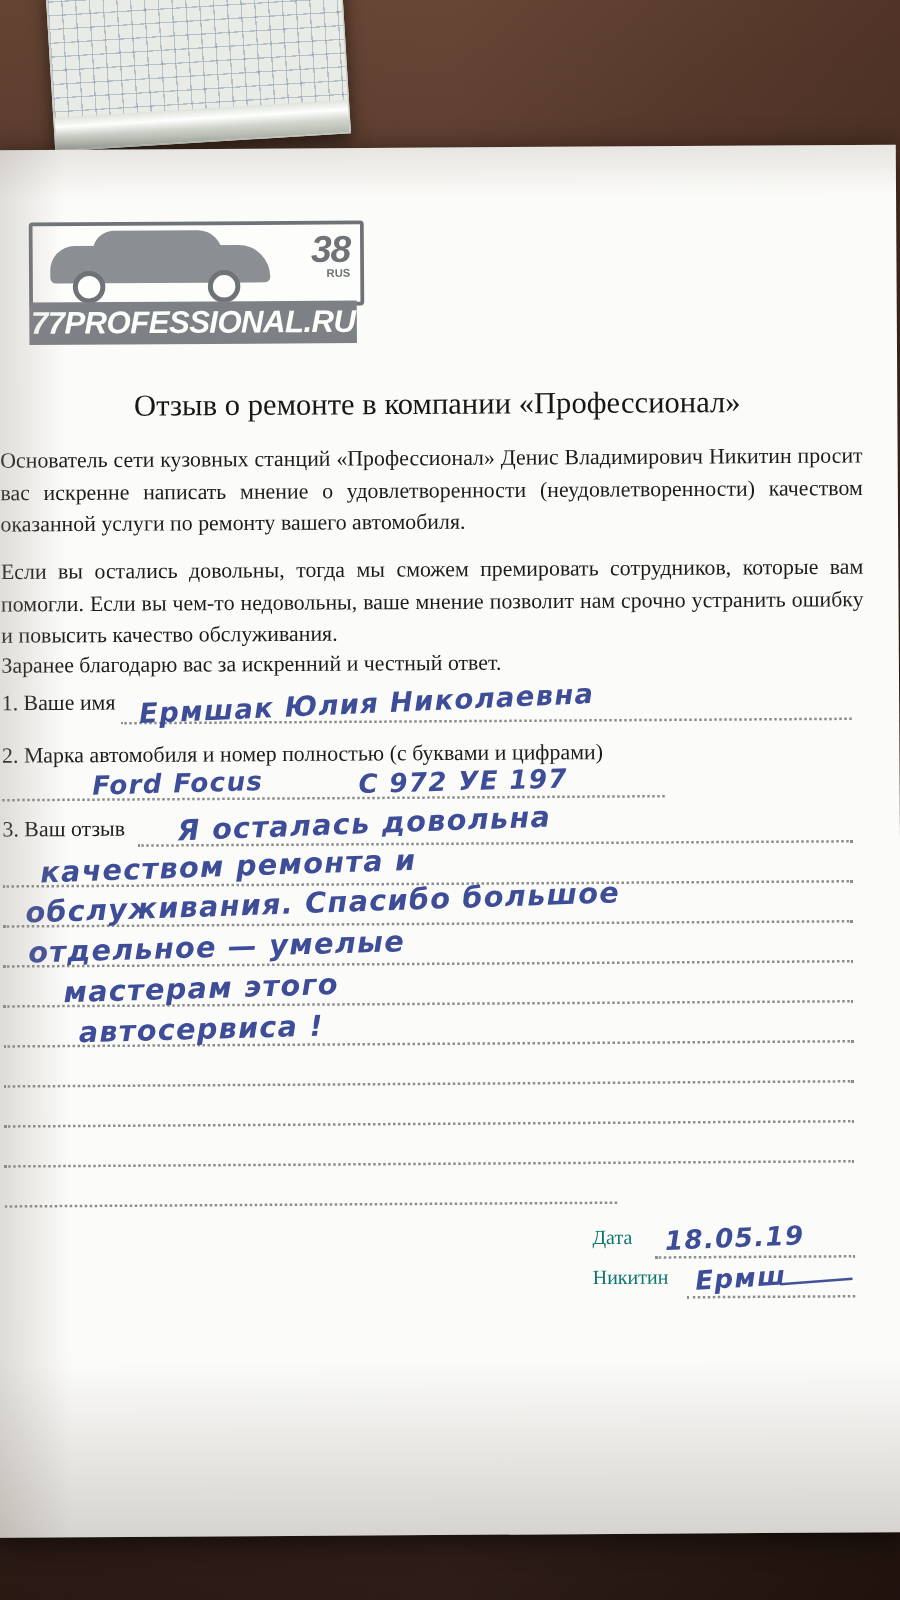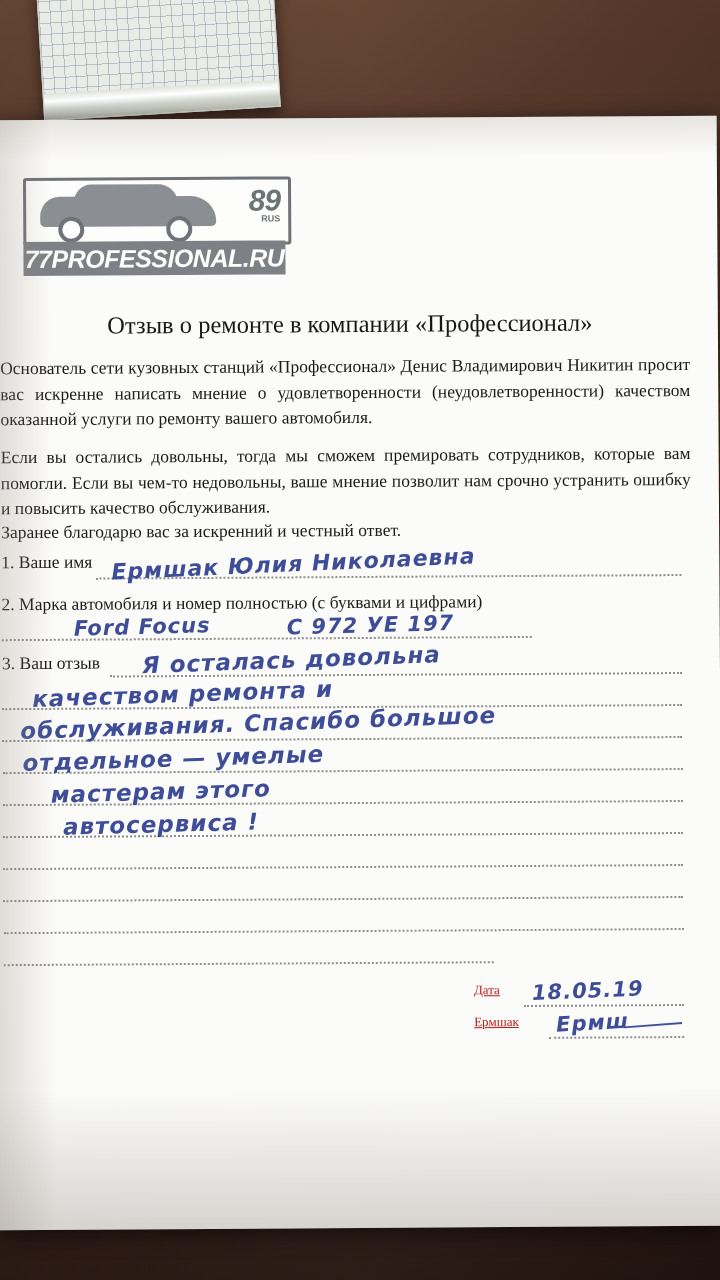--- a/index.html
+++ b/index.html
@@ -219,23 +219,22 @@
     font-style: italic;
     font-weight: 600;
     letter-spacing: 1px;
     transform-origin: left center;
     white-space: nowrap;
     opacity: 0.92;
   }
 
   #date-label, #sign-label {
     position: absolute;
-    font-size: 13px;
-    color: #b91c1c;
-    text-decoration: underline;
+    font-size: 16px;
+    color: #0f766e;
   }
   #date-label { left: 470px; top: 865px; }
   #sign-label { left: 470px; top: 897px; }
 
   .sig-stroke {
     position: absolute;
     border-bottom: 2.5px solid #2e3f8f;
     transform-origin: left center;
     opacity: 0.9;
   }
@@ -257,21 +256,21 @@
   <div id="sheet">
     <div class="content">
 
       <div id="logo">
         <div class="car-box">
           <div class="car-body"></div>
           <div class="car-roof"></div>
           <div class="wheel w1"></div>
           <div class="wheel w2"></div>
           <div class="num77">
-            <span>89</span>
+            <span>38</span>
             <span class="rus">RUS</span>
           </div>
         </div>
         <div class="wordmark">77PROFESSIONAL.RU</div>
       </div>
 
       <div id="doc-title">Отзыв о ремонте в компании «Профессионал»</div>
 
       <div class="para" id="para-1">Основатель сети кузовных станций «Профессионал» Денис Владимирович Никитин просит вас искренне написать мнение о удовлетворенности (неудовлетворенности) качеством оказанной услуги по ремонту вашего автомобиля.</div>
       <div class="para" id="para-2">Если вы остались довольны, тогда мы сможем премировать сотрудников, которые вам помогли. Если вы чем-то недовольны, ваше мнение позволит нам срочно устранить ошибку и повысить качество обслуживания.</div>
@@ -312,21 +311,21 @@
       <div class="hw" style="left:30px;  top:566px; font-size:23px; transform: rotate(-1.6deg);">качеством ремонта и</div>
       <div class="hw" style="left:18px;  top:598px; font-size:23px; transform: rotate(-1.6deg);">обслуживания. Спасибо большое</div>
       <div class="hw" style="left:20px;  top:630px; font-size:23px; transform: rotate(-1.4deg);">отдельное — умелые</div>
       <div class="hw" style="left:48px;  top:662px; font-size:23px; transform: rotate(-1.4deg);">мастерам этого</div>
       <div class="hw" style="left:60px;  top:694px; font-size:23px; transform: rotate(-1.2deg);">автосервиса !</div>
 
       <div id="date-label">Дата</div>
       <div class="dots" style="left:520px; top:888px; width:160px;"></div>
       <div class="hw" style="left:528px; top:864px; font-size:21px; transform: rotate(-2deg);">18.05.19</div>
 
-      <div id="sign-label">Ермшак</div>
+      <div id="sign-label">Никитин</div>
       <div class="dots" style="left:545px; top:920px; width:135px;"></div>
       <div class="hw" style="left:552px; top:896px; font-size:21px; transform: rotate(-3deg);">Ермш</div>
       <div class="sig-stroke" style="left:620px; top:910px; width:58px; transform: rotate(-4deg);"></div>
 
     </div>
 
     <div class="shade-top"></div>
     <div class="shade-left"></div>
     <div class="shade-bottom"></div>
   </div>

